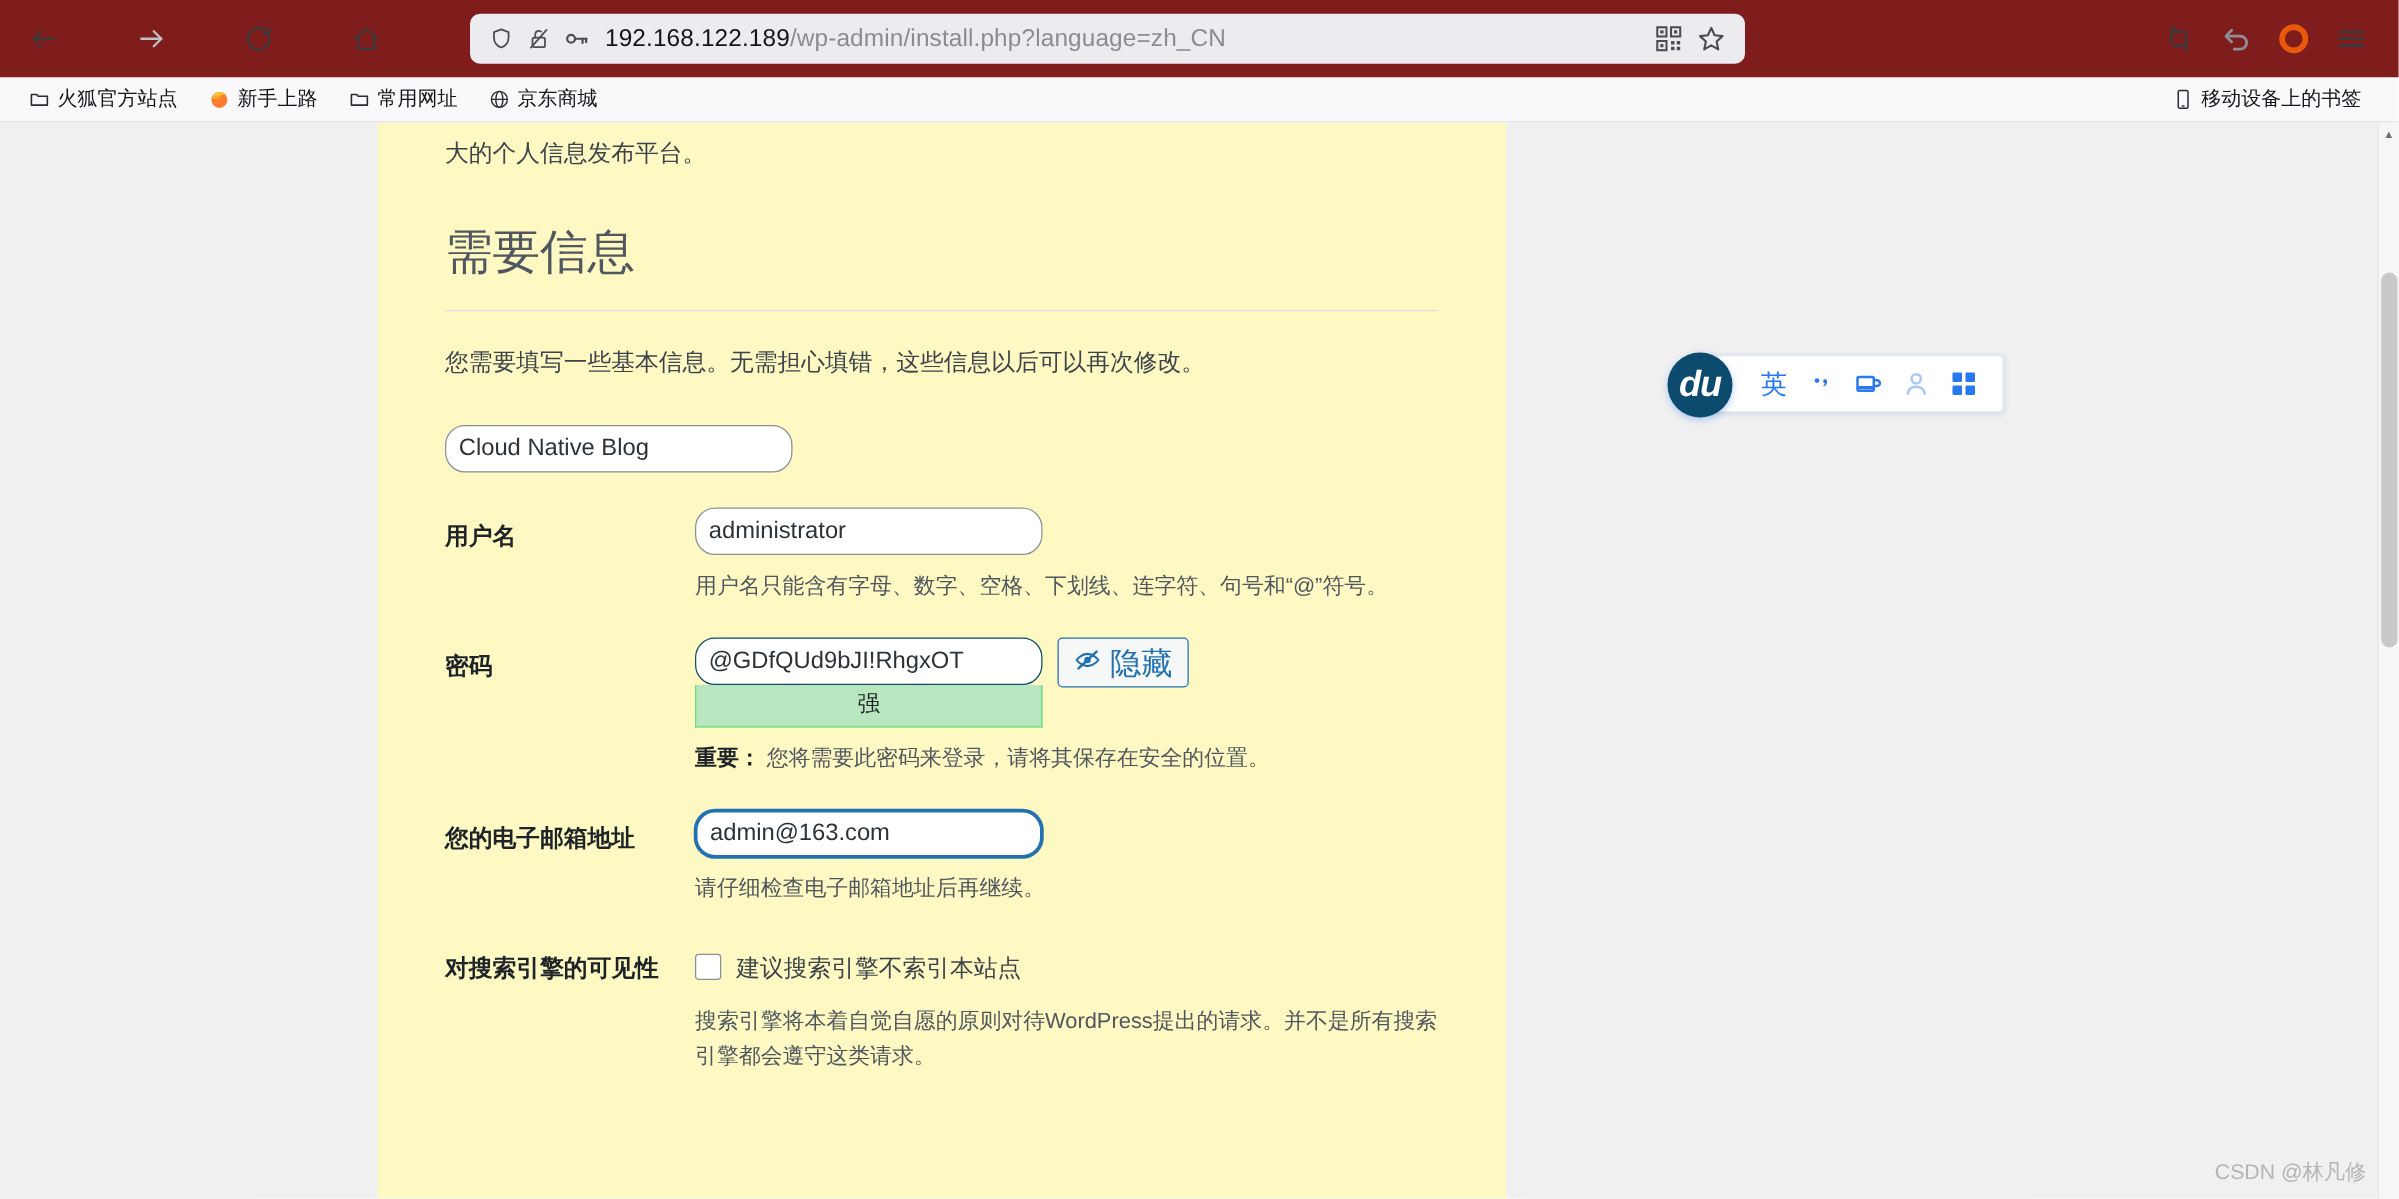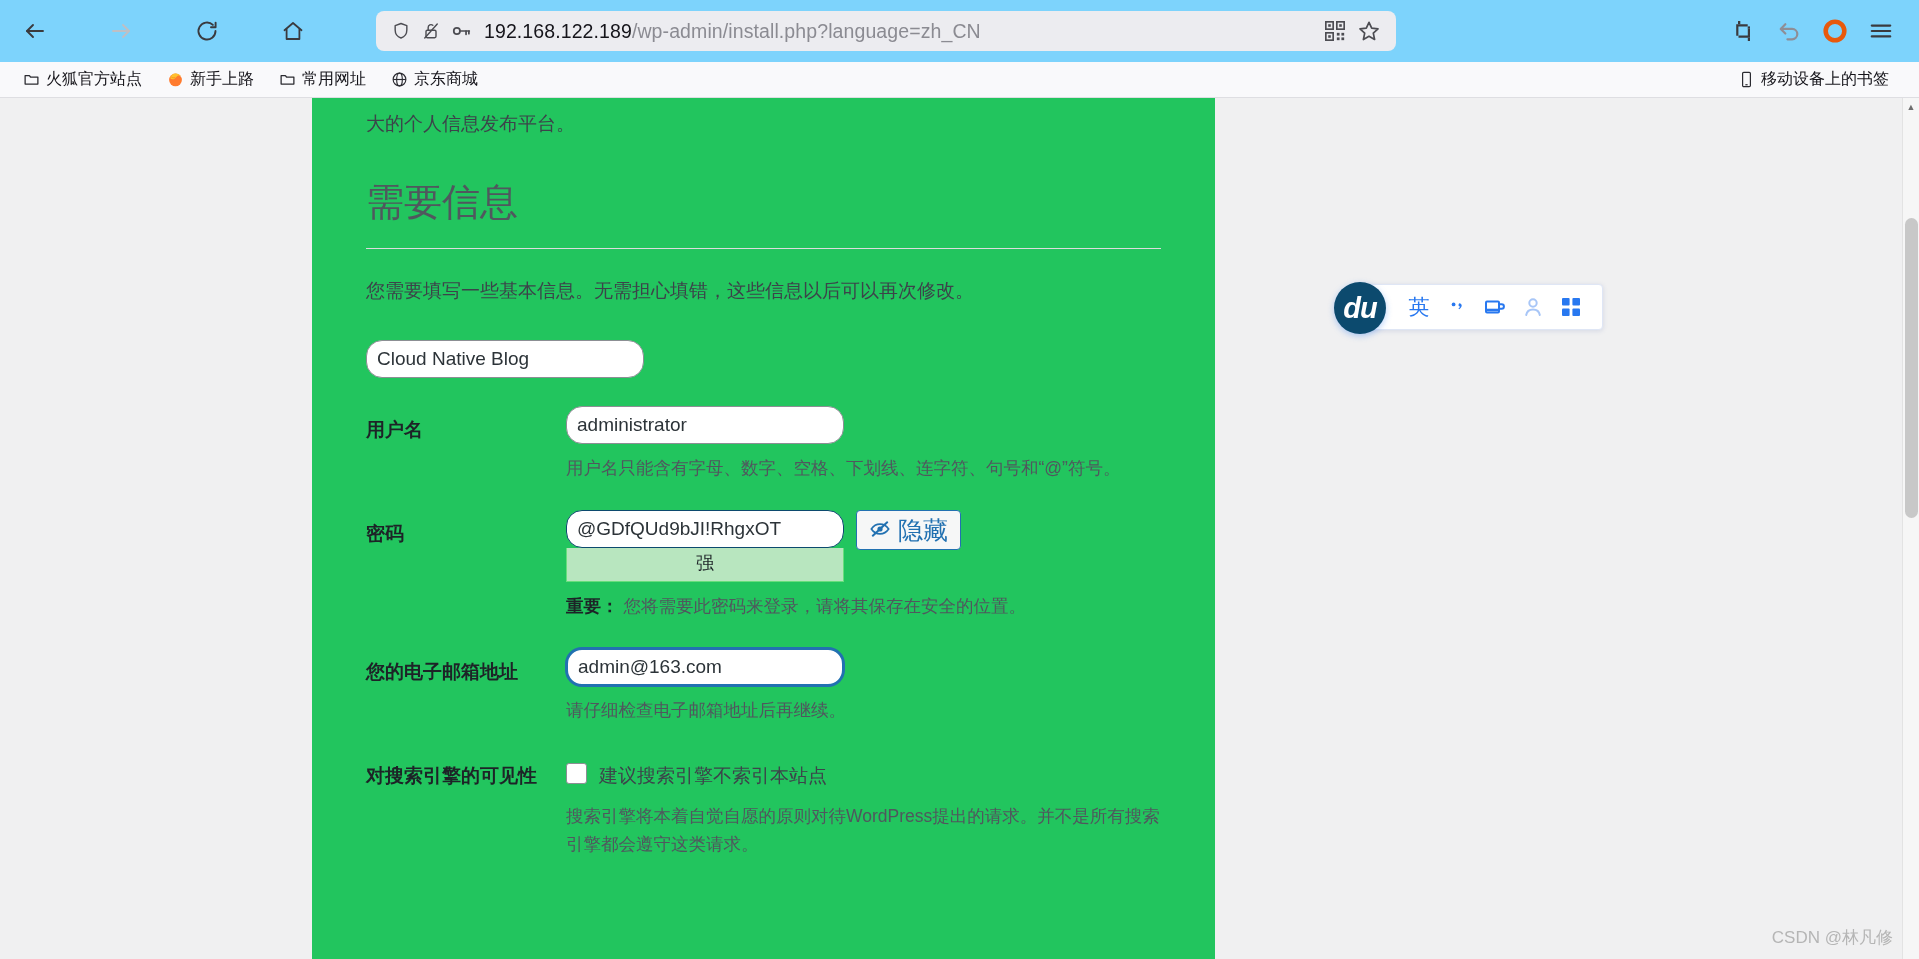--- a/index.html
+++ b/index.html
@@ -13,21 +13,21 @@
   
   #browser-chrome {
     width: 1919px;
     background: #f9f9fb;
   }
   #nav-bar {
     height: 62px;
     display: flex;
     align-items: center;
     padding: 0 14px;
-    background: #7dd3fc;
+    background: #7f1d1d;
     gap: 40px;
   }
   .nav-btn {
     width: 42px; height: 42px;
     margin-right: 4px;
     display: flex; align-items: center; justify-content: center;
     border-radius: 6px;
     color: #3a3a3e;
     flex: 0 0 auto;
   }
@@ -128,25 +128,25 @@
     position: absolute;
     top: 120px; left: 2px;
     width: 13px; height: 300px;
     background: #c8c8c8;
     border-radius: 7px;
   }
 
   
   #wp-card {
     position: absolute;
-    left: 312px;
+    left: 302px;
     top: 0;
     width: 903px;
     min-height: 861px;
-    background: #22c55e;
+    background: #fef9c3;
     padding: 0 54px;
     color: #3c434a;
     font-size: 19px;
     line-height: 1.65;
   }
 
   #intro-tail {
     padding-top: 10px;
     font-size: 19px;
     color: #3c434a;

